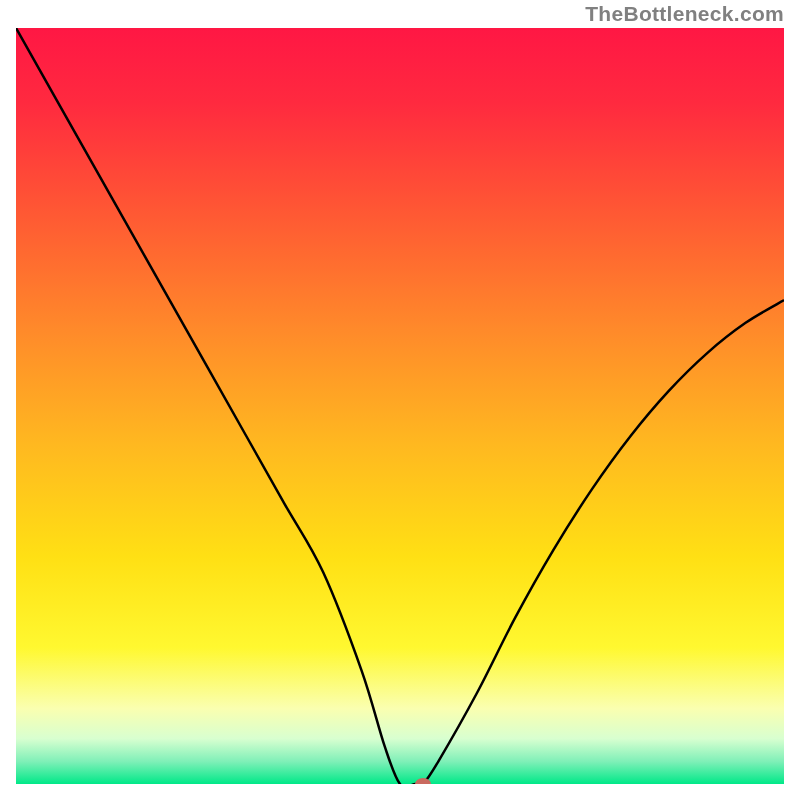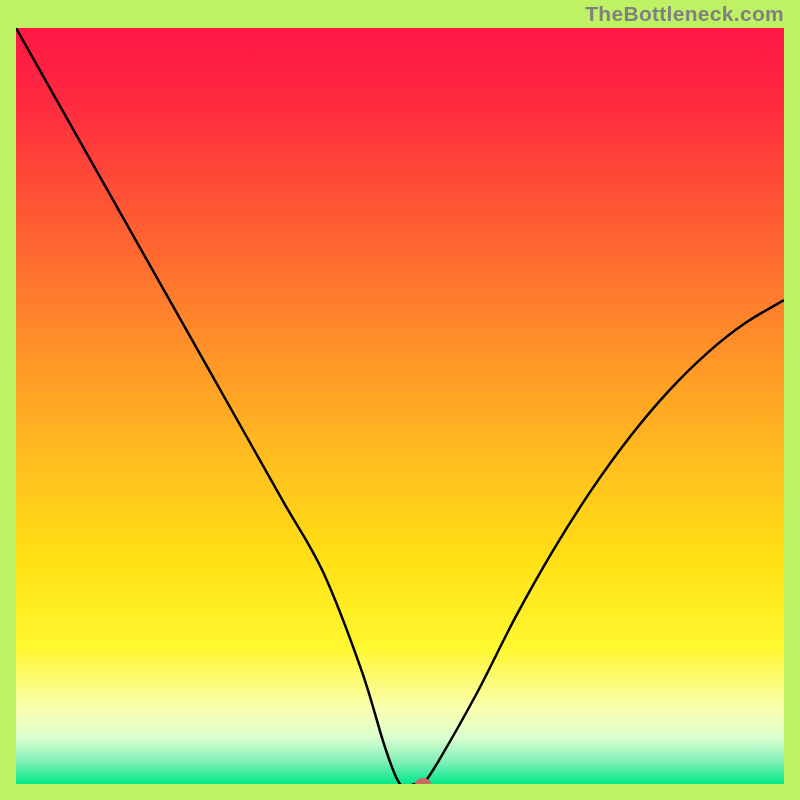--- a/index.html
+++ b/index.html
@@ -8,21 +8,21 @@
     width: 800px;
     height: 800px;
     background: #000;
     font-family: Arial, sans-serif;
     overflow: hidden;
   }
   .container {
     width: 800px;
     height: 800px;
     position: relative;
-    background: #bef264;
+    background: #ffffff;
   }
   .site-label {
     position: absolute;
     top: 2px;
     right: 16px;
     color: #808080;
     font-size: 21px;
     font-weight: bold;
     letter-spacing: 0.3px;
     z-index: 10;

